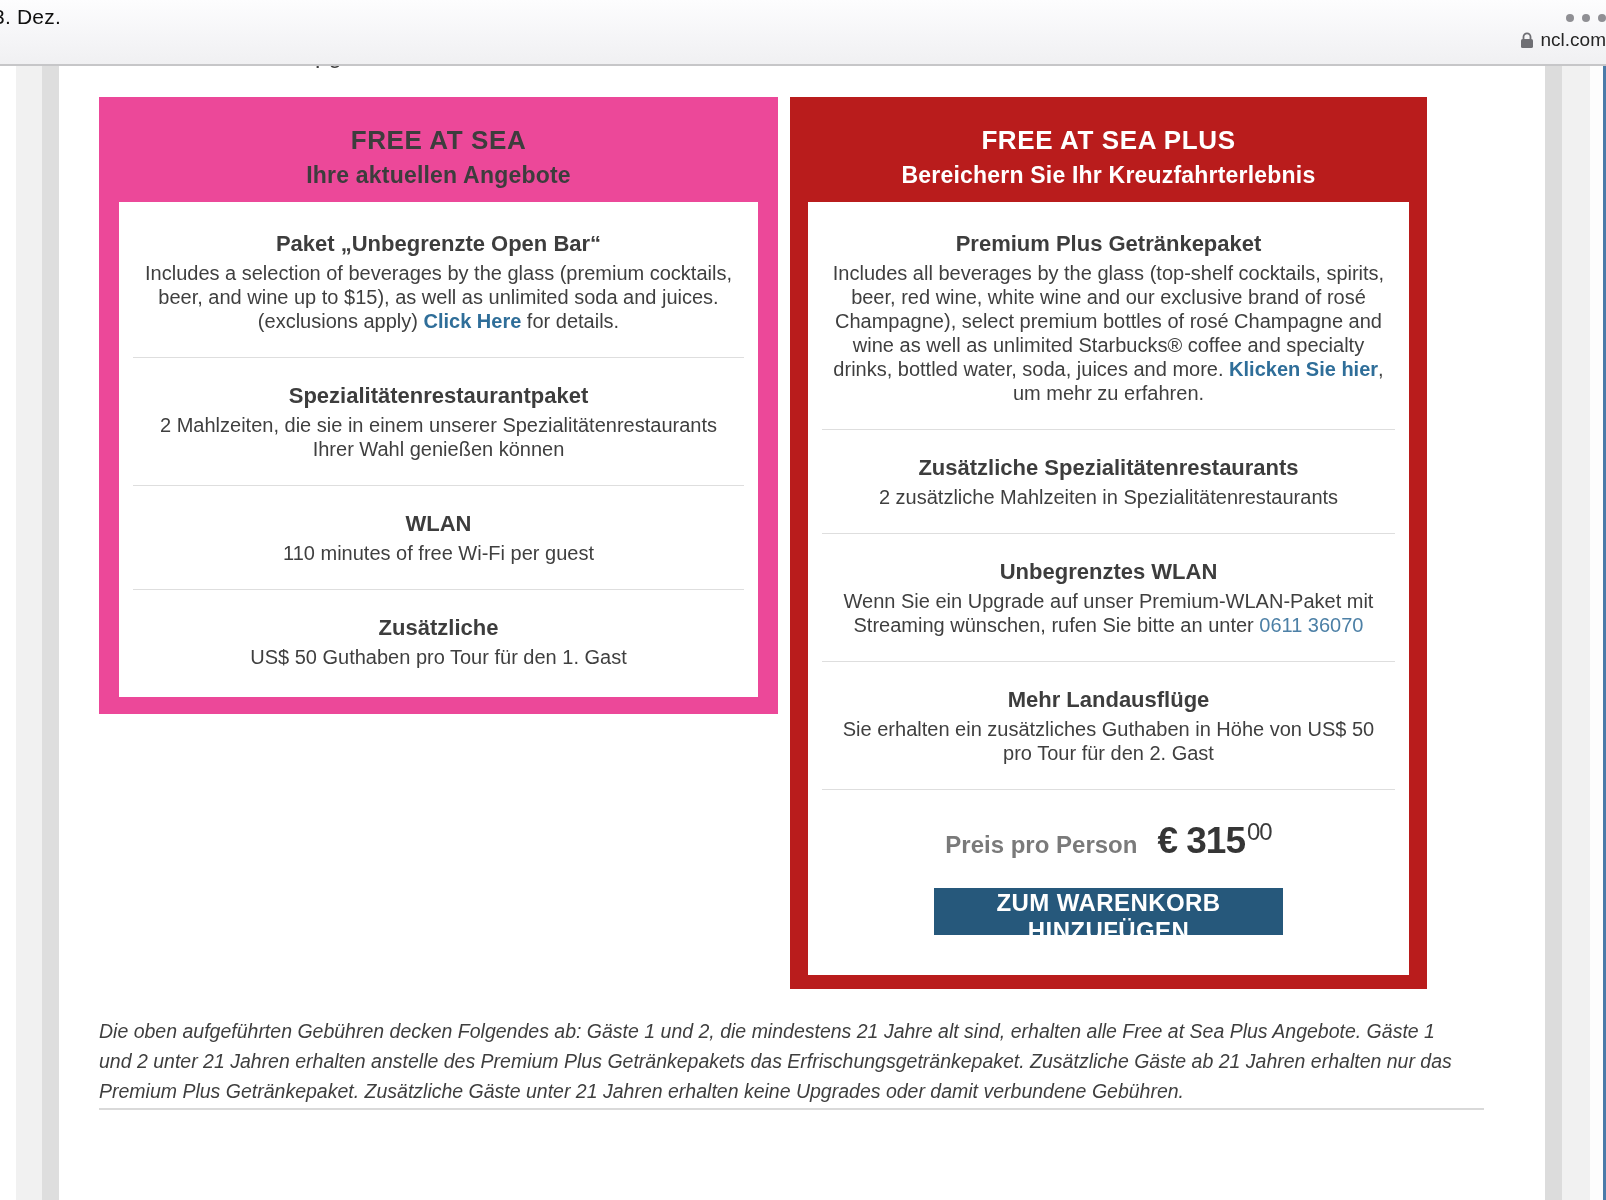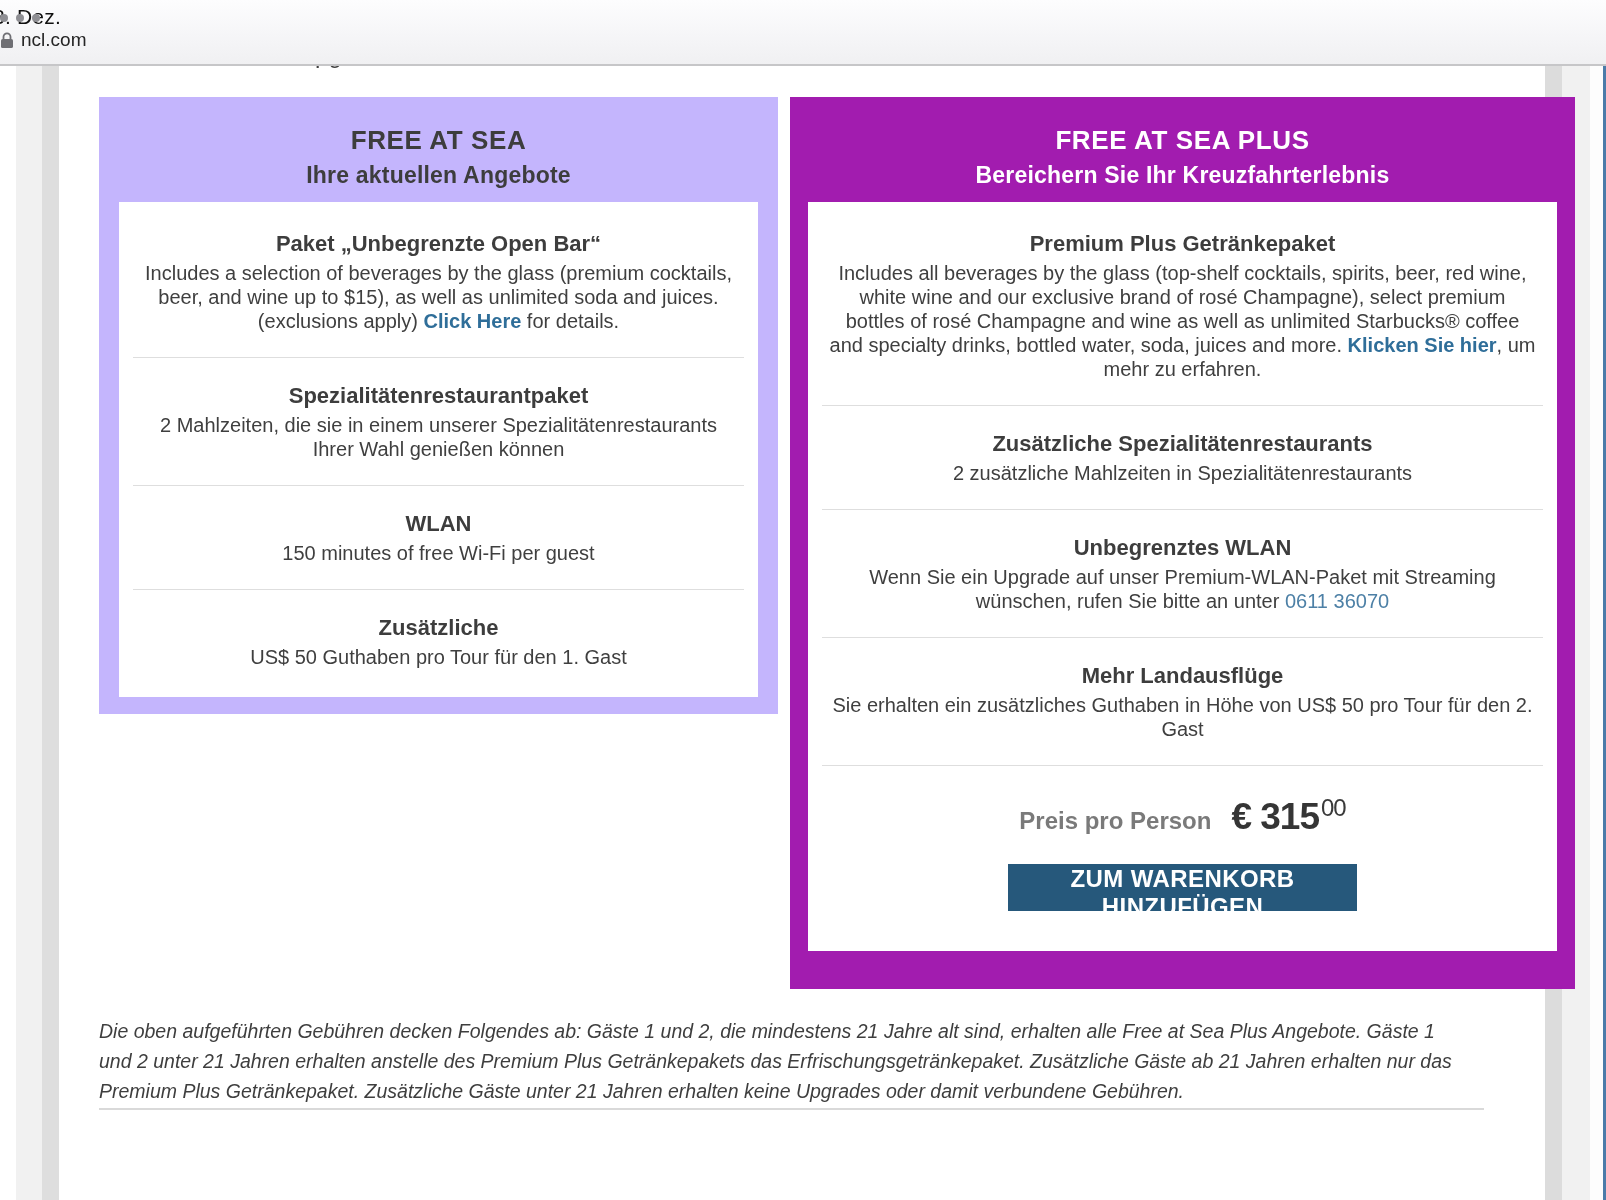--- a/index.html
+++ b/index.html
@@ -29,38 +29,38 @@
     background:linear-gradient(180deg,#fdfdfe 0%,#f5f5f7 60%,#f0f0f2 100%);
     border-bottom:2px solid #c6c6c8;
     box-sizing:border-box;
   }
   .status-date{
     position:absolute;left:-7px;top:5px;
     font-size:21px;color:#101010;letter-spacing:.2px;
   }
   .chrome-center{
     position:absolute;left:0;right:0;top:0;height:100%;
-    display:flex;flex-direction:column;align-items:flex-start;
+    display:flex;flex-direction:column;align-items:flex-end;
   }
   .dots{display:flex;gap:8px;margin-top:14px;cursor:default;}
   .dots i{width:8px;height:8px;border-radius:50%;background:#8f8f94;display:block;}
   .addr{display:flex;align-items:center;gap:7px;margin-top:7px;cursor:default;}
   .addr .lock{display:block;}
   .addr .host{font-size:19px;color:#262626;}
 
   
   .intro{
     position:absolute;left:40px;top:-20px;z-index:1;
     font-size:24px;line-height:34px;color:#3e3e3e;
   }
 
   
   .card{position:absolute;box-sizing:border-box;text-align:center;}
-  .card-l{left:40px;top:97px;width:679px;height:617px;background:#c4b5fd;padding:27px 20px 17px;}
-  .card-r{left:731px;top:97px;width:785px;height:892px;background:#a21caf;padding:27px 18px 30px;}
+  .card-l{left:40px;top:97px;width:679px;height:617px;background:#ec4899;padding:27px 20px 17px;}
+  .card-r{left:731px;top:97px;width:637px;height:892px;background:#b91c1c;padding:27px 18px 30px;}
   .card h1{
     margin:0;font-size:26px;line-height:32px;font-weight:bold;color:#3d3d3d;letter-spacing:.6px;
   }
   .card h2{
     margin:4px 0 0;font-size:23px;line-height:30px;font-weight:bold;color:#3d3d3d;letter-spacing:.2px;
   }
   .card-r h1,.card-r h2{color:#ffffff;}
   .inner{
     background:#ffffff;margin-top:12px;padding:4px 14px;text-align:center;
   }
@@ -113,21 +113,21 @@
         <div class="sect">
           <h3>Paket „Unbegrenzte Open Bar“</h3>
           <p><span>Includes a selection of beverages by the glass (premium cocktails, beer, and wine up to $15), as well as unlimited soda and juices. (exclusions apply) </span><span class="lnk">Click Here</span><span> for details.</span></p>
         </div>
         <div class="sect">
           <h3>Spezialitätenrestaurantpaket</h3>
           <p>2 Mahlzeiten, die sie in einem unserer Spezialitätenrestaurants Ihrer Wahl genießen können</p>
         </div>
         <div class="sect">
           <h3>WLAN</h3>
-          <p>150 minutes of free Wi-Fi per guest</p>
+          <p>110 minutes of free Wi-Fi per guest</p>
         </div>
         <div class="sect">
           <h3>Zusätzliche</h3>
           <p>US$ 50 Guthaben pro Tour für den 1. Gast</p>
         </div>
       </div>
     </div>
 
     <div class="card card-r">
       <h1>FREE AT SEA PLUS</h1>

